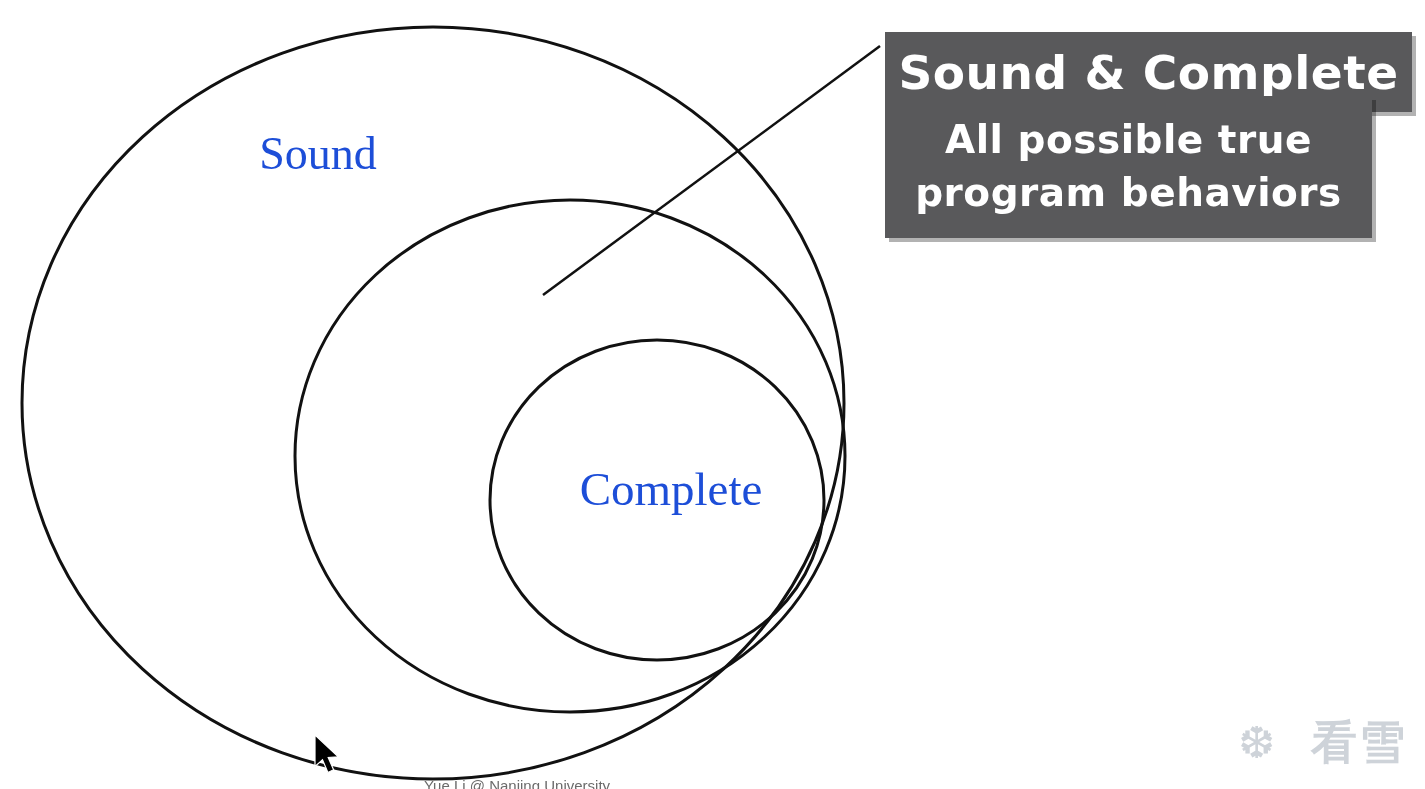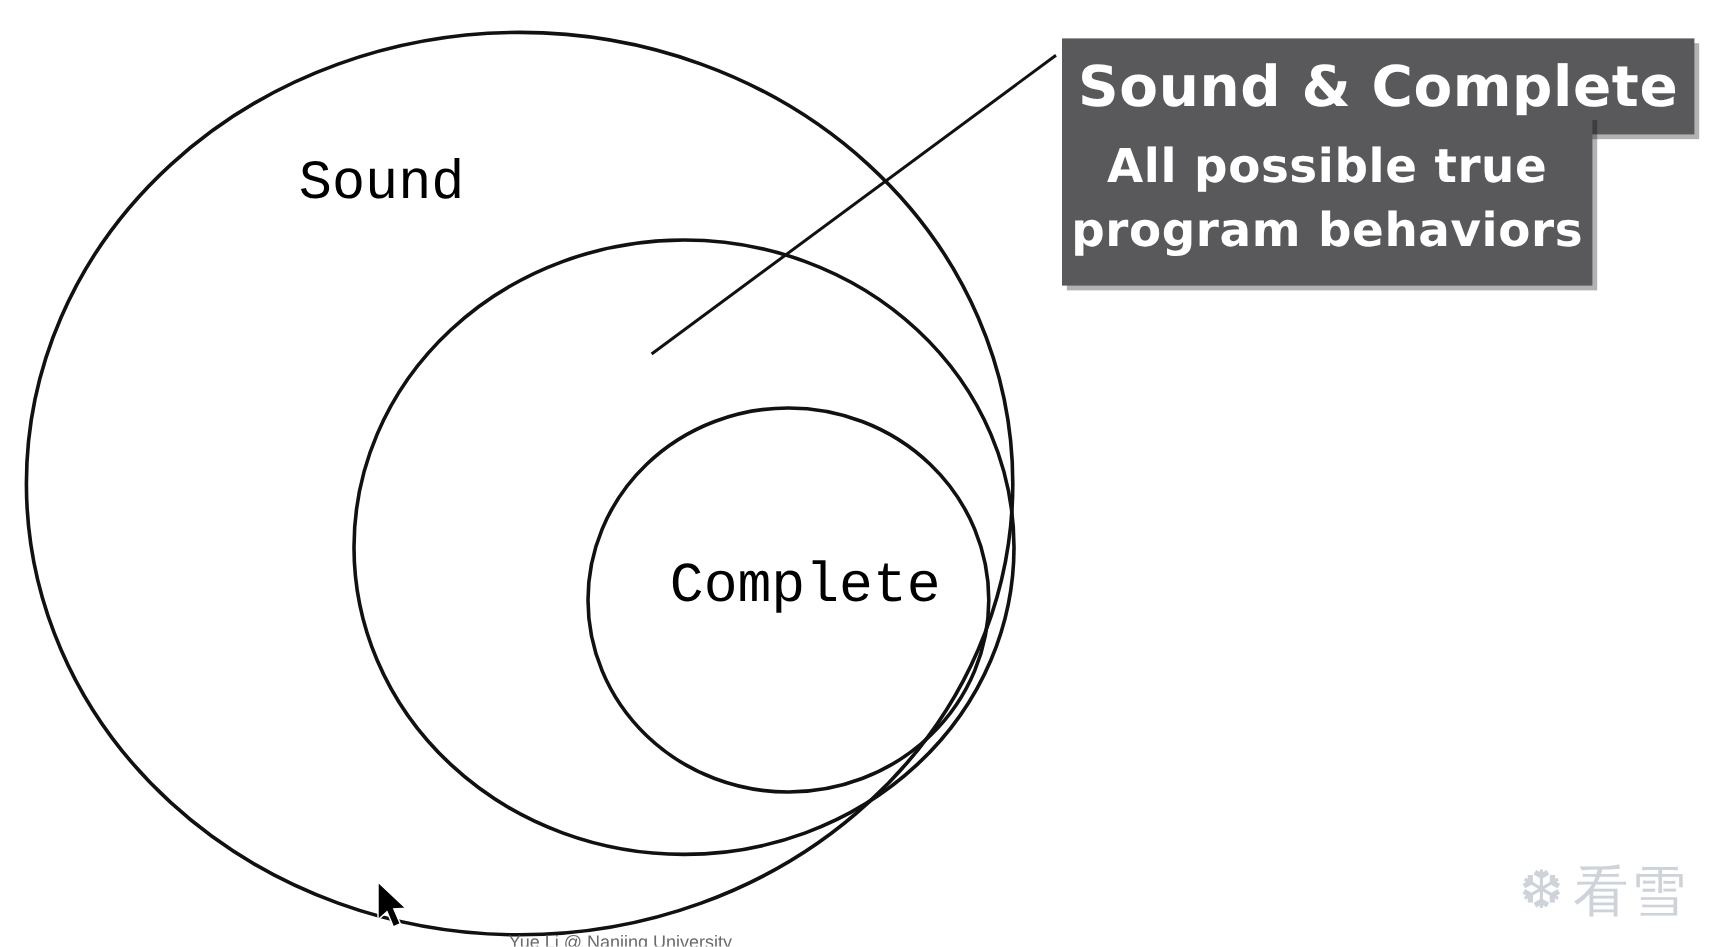--- a/index.html
+++ b/index.html
@@ -18,23 +18,23 @@
   .diagram-svg {
     position: absolute;
     left: 0;
     top: 0;
     width: 1425px;
     height: 789px;
   }
   .circle-label {
     position: absolute;
     transform: translate(-50%, -50%);
-    color: #000000;
+    color: #1d4ed8;
     font-size: 46px;
-    font-family: Liberation Mono, monospace;
+    font-family: Liberation Serif, serif;
     white-space: nowrap;
     user-select: none;
   }
   .label-sound    { left: 318px; top: 153px; }
   .label-truth    { left: 463px; top: 325px; }
   .label-complete { left: 671px; top: 489px; font-size: 47px; }
 
   .callout-box {
     position: absolute;
     background: #59595b;
@@ -52,21 +52,21 @@
     left: 885px;
     top: 8px;
     width: 527px;
     height: 80px;
     font-size: 47px;
     margin-top: 24px;
   }
   .callout-bottom {
     left: 885px;
     top: 96px;
-    width: 442px;
+    width: 487px;
     height: 142px;
     font-size: 39px;
     line-height: 1.35;
   }
   .callout-bottom .callout-text {
     white-space: pre-line;
   }
 
   .footer-credit {
     position: absolute;
@@ -87,23 +87,24 @@
     gap: 8px;
     color: #ced3d9;
     user-select: none;
   }
   .watermark .flake {
     font-size: 44px;
     line-height: 1;
   }
   .watermark .wm-text {
     font-size: 46px;
-    font-weight: normal;
+    font-weight: bold;
     font-family: "DejaVu Sans", sans-serif;
     letter-spacing: 2px;
+    margin-left: 28px;
   }
 </style>
 </head>
 <body>
 
 <div class="stage">
 
   <svg class="diagram-svg" viewBox="0 0 1425 789" xmlns="http://www.w3.org/2000/svg">
 
     <ellipse cx="433" cy="403" rx="411" ry="376" fill="none" stroke="#111111" stroke-width="3"></ellipse>

